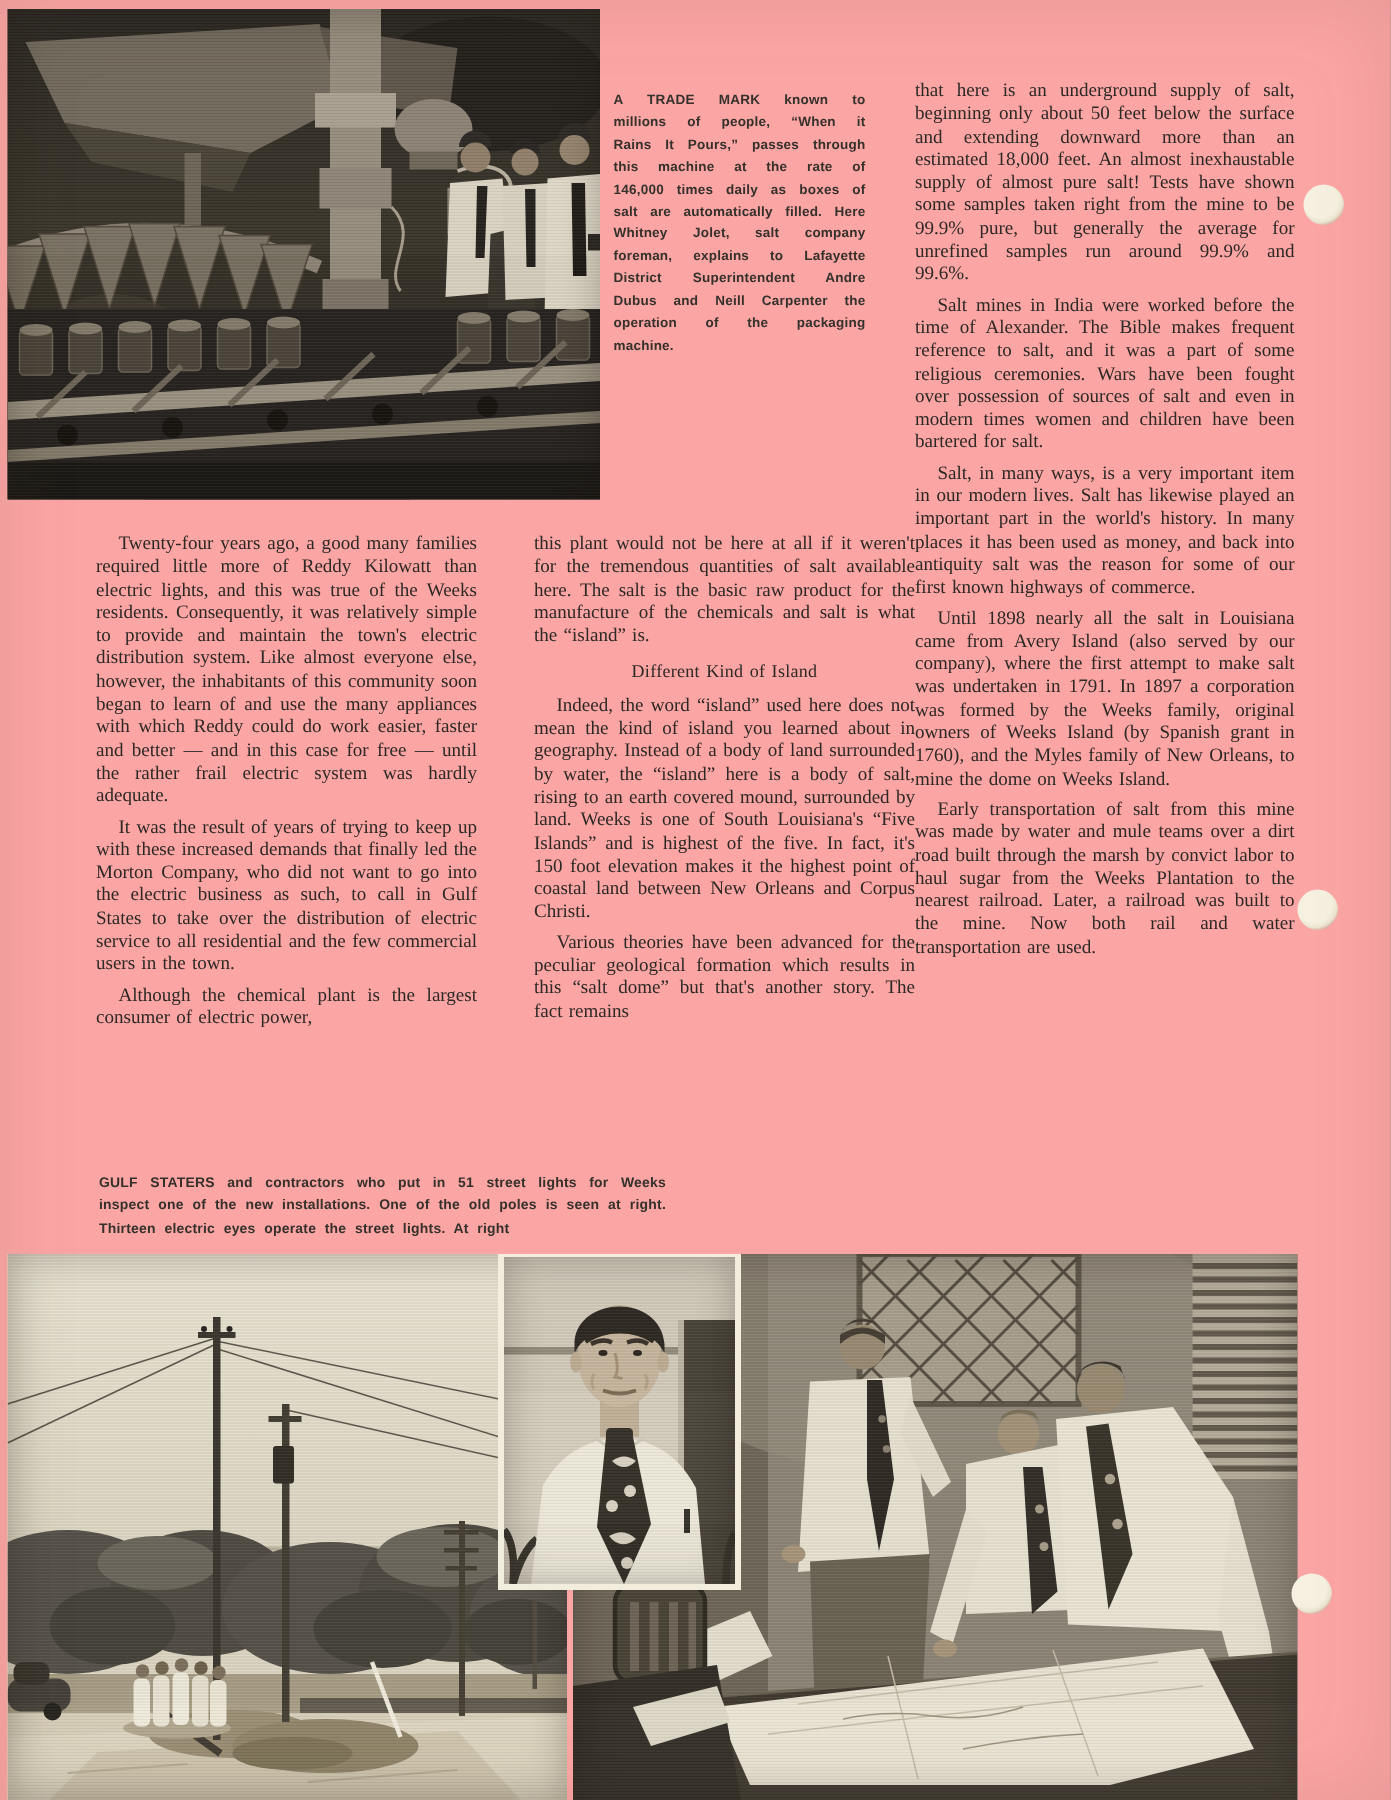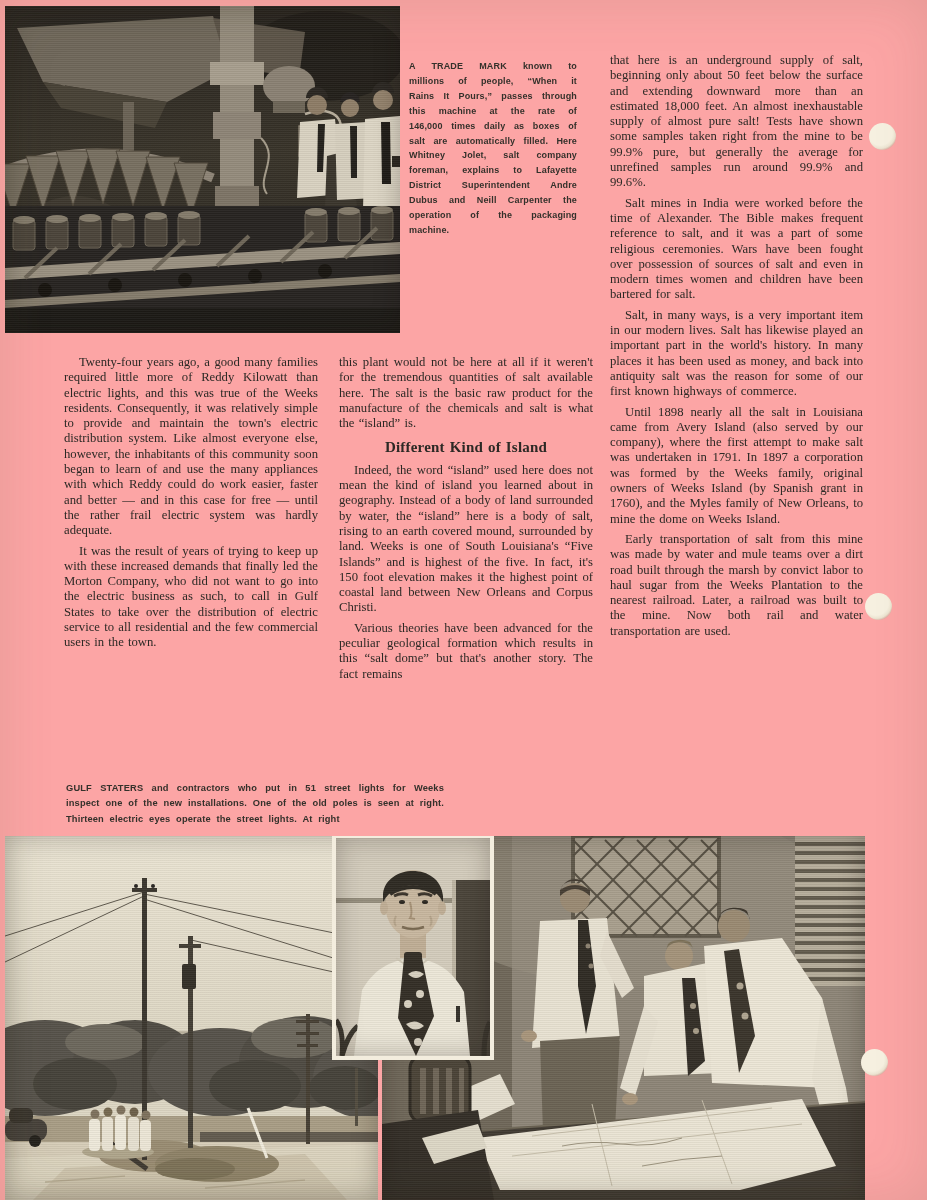--- a/index.html
+++ b/index.html
@@ -11,22 +11,22 @@
   .page::after{content:"";position:absolute;inset:0;pointer-events:none;
     box-shadow:inset 0 0 55px rgba(95,82,58,.14);}
   .photo{position:absolute;overflow:hidden;background:#2c2925;}
   .photo::after{content:"";position:absolute;inset:0;pointer-events:none;
     background:repeating-linear-gradient(0deg,rgba(255,255,255,.045) 0 1px,rgba(20,16,10,.05) 1px 2px);
     box-shadow:inset 0 0 26px rgba(20,16,10,.28);}
   .photo svg{display:block;}
   .col{position:absolute;text-align:justify;font-size:12.7px;line-height:15.3px;word-spacing:1px;}
   .col p{margin:0 0 5px 0;text-indent:15px;}
   .col p.cont{text-indent:0;}
-  .subhead{font-weight:bold;text-align:center;text-indent:0 !important;
-    font-size:15px;margin:9px 0 7px 0 !important;letter-spacing:.2px;}
+  .subhead{font-weight:normal;text-align:center;text-indent:0 !important;
+    font-size:12px;margin:9px 0 7px 0 !important;letter-spacing:.2px;}
   .capt{position:absolute;font-family:"Liberation Sans",sans-serif;font-weight:bold;
     color:#34312b;text-align:justify;}
   .capt-top{font-size:9px;line-height:14.9px;word-spacing:3.5px;letter-spacing:.15px;}
   .capt-bot{font-size:9.3px;line-height:15.4px;word-spacing:3px;letter-spacing:.15px;}
   .inset{border:4px solid #f3edde;border-top-width:2px;box-sizing:content-box;z-index:3;}
   .hole{position:absolute;width:27px;height:27px;border-radius:50%;pointer-events:none;
     background:radial-gradient(circle at 42% 38%,#f6f0e0 0 52%,#ebe4d1 66%,rgba(140,128,100,.38) 80%,rgba(140,128,100,0) 84%);}
 </style>
 </head>
 <body>
@@ -144,23 +144,24 @@
     <p class="cont">that here is an underground supply of salt, beginning only about 50 feet below the surface and extending downward more than an estimated 18,000 feet. An almost inexhaustable supply of almost pure salt! Tests have shown some samples taken right from the mine to be 99.9% pure, but generally the average for unrefined samples run around 99.9% and 99.6%.</p>
     <p>Salt mines in India were worked before the time of Alexander. The Bible makes frequent reference to salt, and it was a part of some religious ceremonies. Wars have been fought over possession of sources of salt and even in modern times women and children have been bartered for salt.</p>
     <p>Salt, in many ways, is a very important item in our modern lives. Salt has likewise played an important part in the world's history. In many places it has been used as money, and back into antiquity salt was the reason for some of our first known highways of commerce.</p>
     <p>Until 1898 nearly all the salt in Louisiana came from Avery Island (also served by our company), where the first attempt to make salt was undertaken in 1791. In 1897 a corporation was formed by the Weeks family, original owners of Weeks Island (by Spanish grant in 1760), and the Myles family of New Orleans, to mine the dome on Weeks Island.</p>
     <p>Early transportation of salt from this mine was made by water and mule teams over a dirt road built through the marsh by convict labor to haul sugar from the Weeks Plantation to the nearest railroad. Later, a railroad was built to the mine. Now both rail and water transportation are used.</p>
   </div>
 
   <div class="col" style="left:64px;top:355px;width:254px;">
     <p>Twenty-four years ago, a good many families required little more of Reddy Kilowatt than electric lights, and this was true of the Weeks residents. Consequently, it was relatively simple to provide and maintain the town's electric distribution system. Like almost everyone else, however, the inhabitants of this community soon began to learn of and use the many appliances with which Reddy could do work easier, faster and better — and in this case for free — until the rather frail electric system was hardly adequate.</p>
     <p>It was the result of years of trying to keep up with these increased demands that finally led the Morton Company, who did not want to go into the electric business as such, to call in Gulf States to take over the distribution of electric service to all residential and the few commercial users in the town.</p>
-  </div>
-
-  <div class="col" style="left:339px;top:355px;width:254px;">
+    <p>Although the chemical plant is the largest consumer of electric power,</p>
+  </div>
+
+  <div class="col" style="left:356px;top:355px;width:254px;">
     <p class="cont">this plant would not be here at all if it weren't for the tremendous quantities of salt available here. The salt is the basic raw product for the manufacture of the chemicals and salt is what the “island” is.</p>
     <p class="subhead">Different Kind of Island</p>
     <p>Indeed, the word “island” used here does not mean the kind of island you learned about in geography. Instead of a body of land surrounded by water, the “island” here is a body of salt, rising to an earth covered mound, surrounded by land. Weeks is one of South Louisiana's “Five Islands” and is highest of the five. In fact, it's 150 foot elevation makes it the highest point of coastal land between New Orleans and Corpus Christi.</p>
     <p>Various theories have been advanced for the peculiar geological formation which results in this “salt dome” but that's another story. The fact remains</p>
   </div>
 
   <div class="capt capt-bot" style="left:66px;top:781px;width:378px;">GULF STATERS and contractors who put in 51 street lights for Weeks inspect one of the new installations. One of the old poles is seen at right. Thirteen electric eyes operate the street lights. At right</div>
 
   <div class="photo" style="left:5px;top:836px;width:373px;height:364px;background:#ddd6c3;">
     <svg width="373" height="364" viewBox="0 0 373 364">

